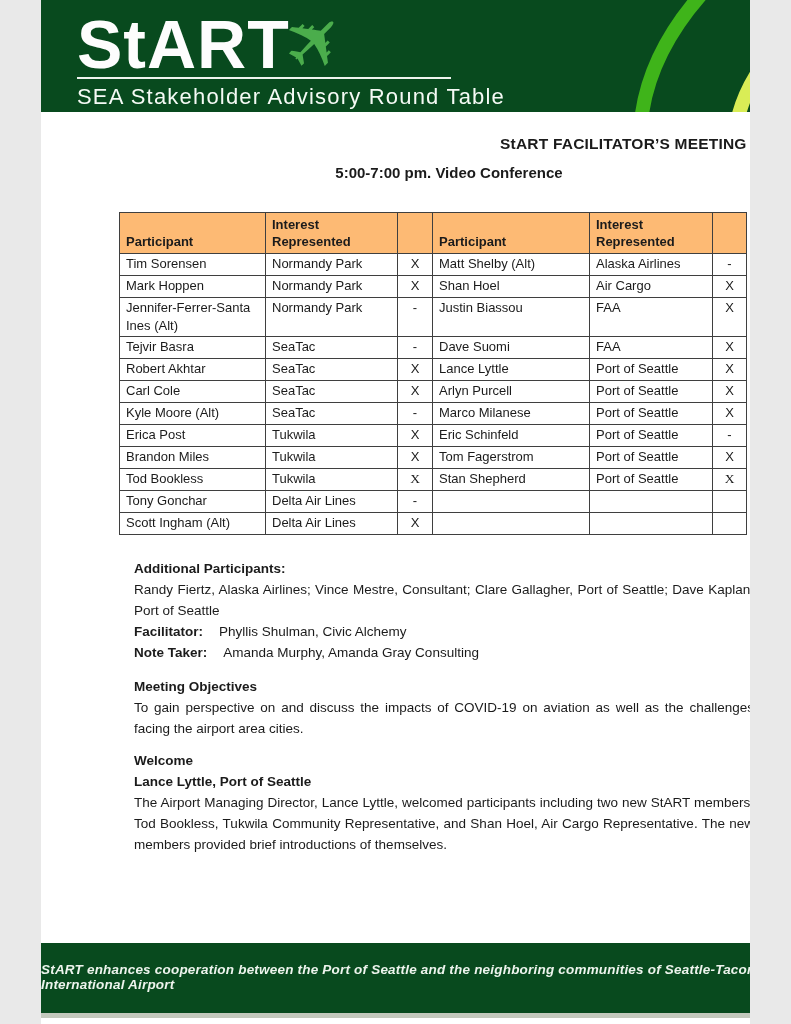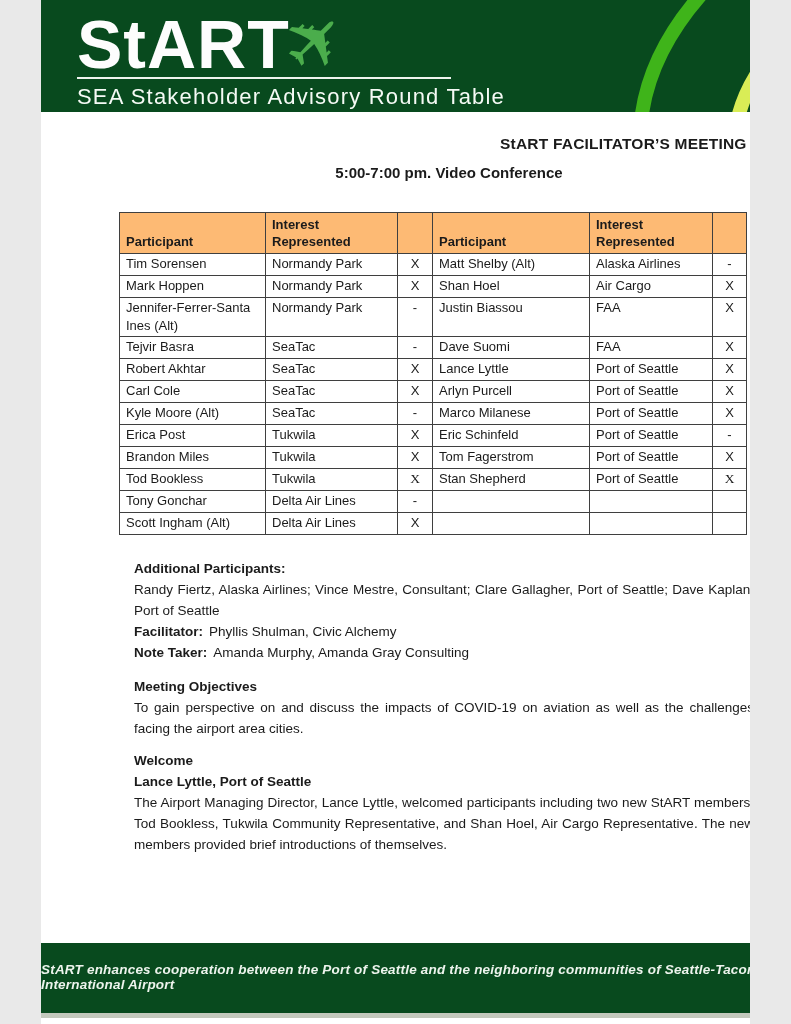--- a/index.html
+++ b/index.html
@@ -30,21 +30,21 @@
   th{background:#fdba74;font-weight:bold;font-size:13px;text-align:left;
      vertical-align:bottom;padding:3px 4px 3px 6px;height:34px;line-height:17px;}
   td{font-size:13px;vertical-align:top;padding:1px 4px 1px 6px;height:19px;line-height:18px;}
   td.mark{text-align:center;padding:1px 2px;}
   td.serif{font-family:"Liberation Serif",serif;font-size:13.5px;}
 
   
   .section{position:absolute;left:93px;width:620px;font-size:13.5px;line-height:21px;}
   .sec-heading{font-weight:bold;}
   .sec-body{text-align:justify;}
-  .inline-label{font-weight:bold;margin-right:6px;}
+  .inline-label{font-weight:bold;margin-right:16px;}
   .sec-additional{top:558px;}
   .sec-objectives{top:676px;}
   .sec-welcome{top:750px;}
 
   
   .footer{position:absolute;top:943px;left:0;width:791px;height:70px;background:#084a1e;}
   .footer-text{padding-top:19px;text-align:left;font-size:13.5px;font-style:italic;
                font-weight:bold;color:#edf4ed;letter-spacing:0.2px;}
   .footer-strip{position:absolute;top:1013px;left:0;width:791px;height:5px;background:#c3c9bd;}
 </style>

